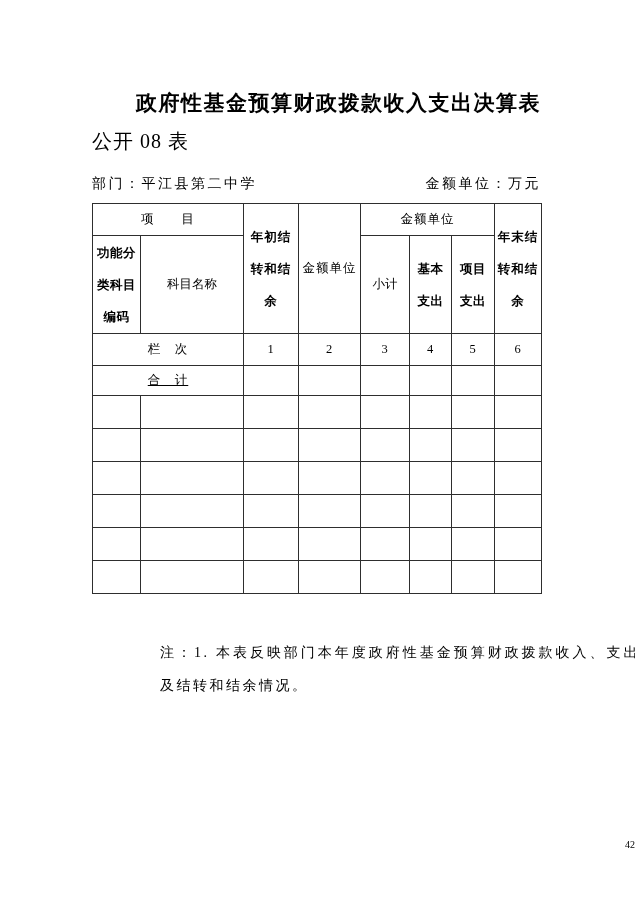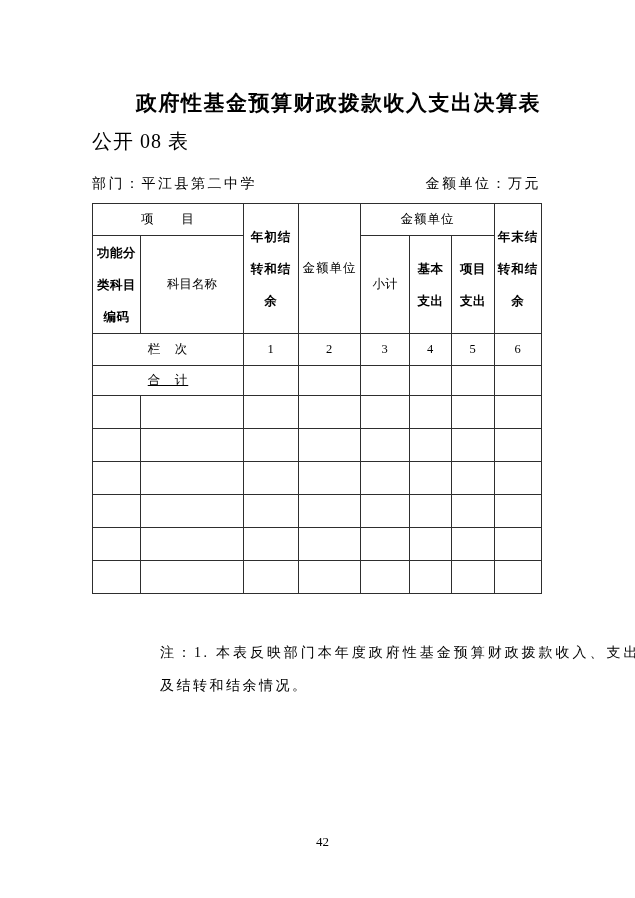--- a/index.html
+++ b/index.html
@@ -73,22 +73,22 @@
     font-size: 14px;
     line-height: 33px;
     letter-spacing: 2.5px;
     text-align: justify;
   }
   .page-number {
     position: absolute;
     left: 10px;
     right: 0;
     bottom: 48px;
-    text-align: center;
-    font-size: 13px;
+    text-align: right;
+    font-size: 10px;
   }
 </style>
 </head>
 <body>
 
 <div class="page">
   <div class="content">
 
     <h1 class="doc-title">政府性基金预算财政拨款收入支出决算表</h1>
 

